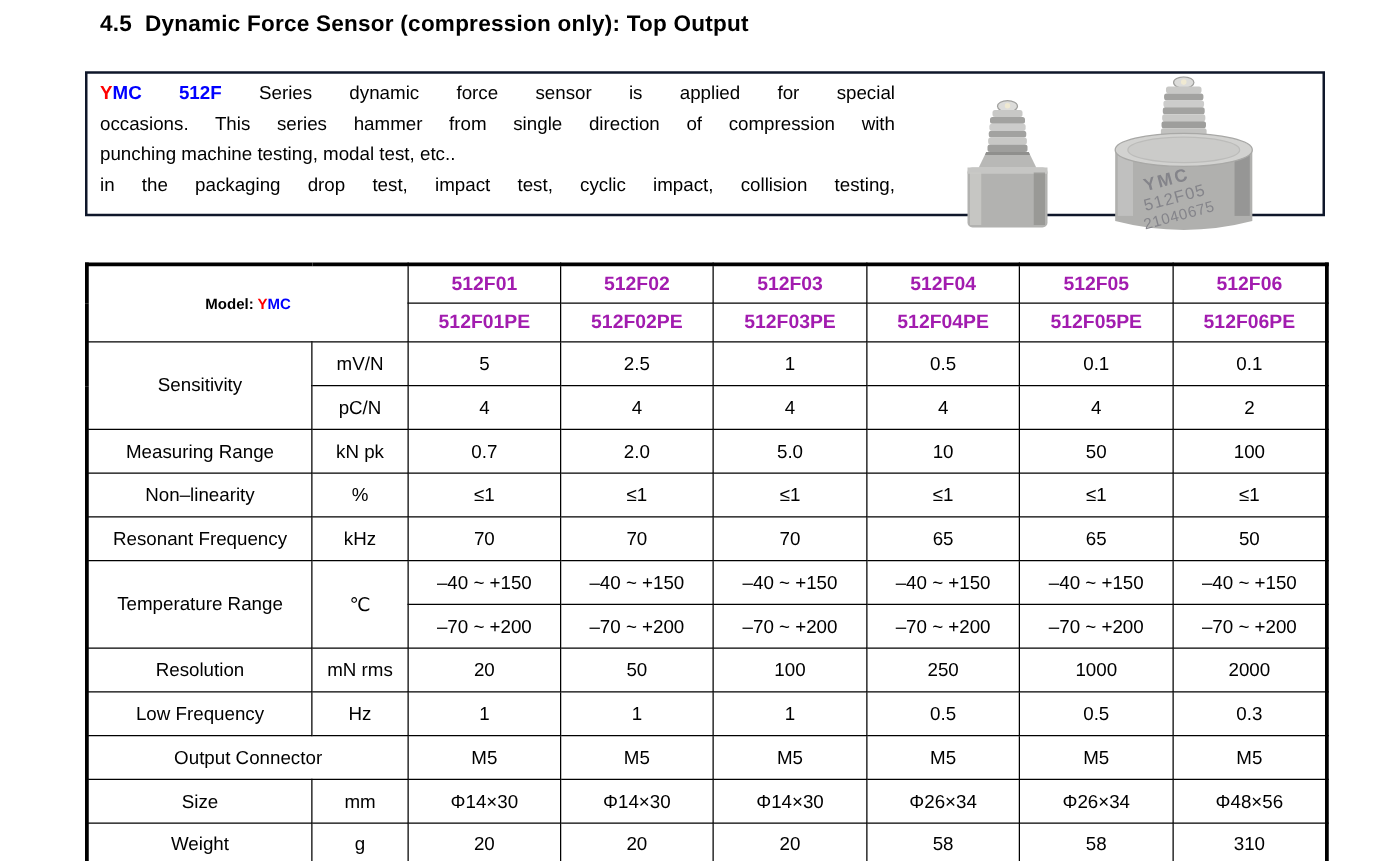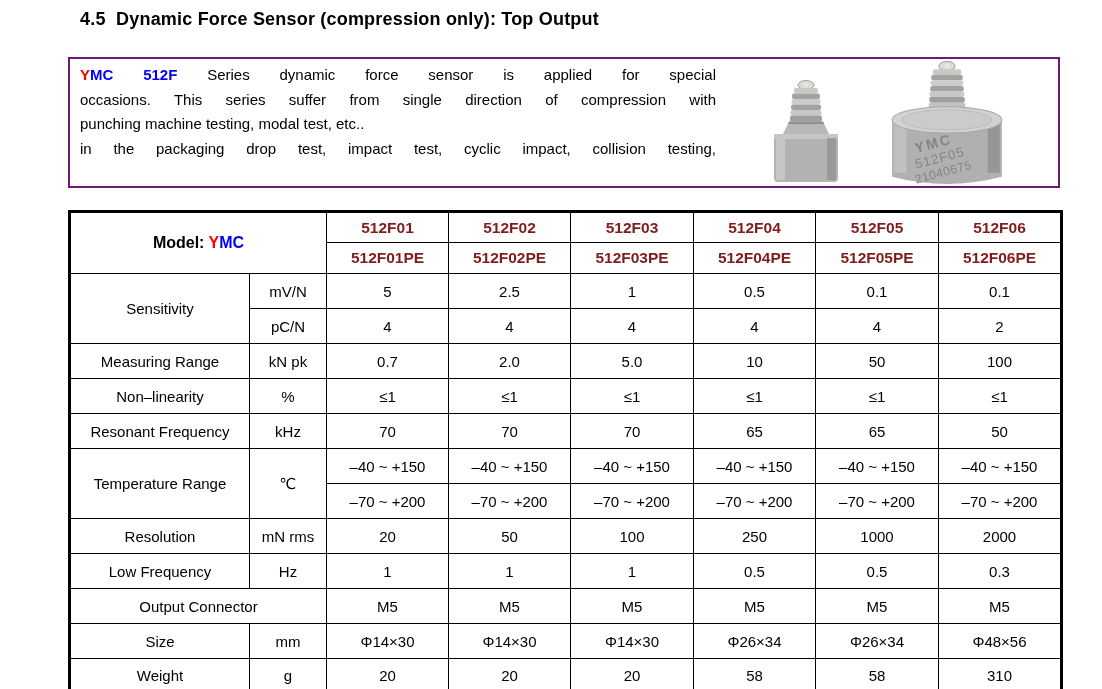--- a/index.html
+++ b/index.html
@@ -8,22 +8,22 @@
     font-family:"Liberation Sans","DejaVu Sans",sans-serif;color:#000;
     overflow:hidden;
   }
   
   #heading{
     position:absolute;left:80px;top:9px;margin:0;
     font-size:18px;font-weight:bold;white-space:pre;letter-spacing:0.2px;text-align:center;
   }
   
   #intro-box{
-    position:absolute;left:68px;top:57px;width:992px;height:131px;
-    border:2px solid #701a75;box-sizing:border-box;
+    position:absolute;left:68px;top:57px;width:992px;height:116px;
+    border:2px solid #0f172a;box-sizing:border-box;
   }
   #intro-text{
     position:absolute;left:10px;top:4px;width:636px;
     font-size:15px;
   }
   .jline{
     height:24.6px;line-height:24.6px;white-space:nowrap;
     text-align:justify;text-align-last:justify;
   }
   .jline.last{text-align-last:left;}
@@ -41,38 +41,38 @@
     border:3px solid #000;
     font-size:15px;
   }
   #spec-table td{
     border:1.5px solid #000;
     text-align:center;vertical-align:middle;
     padding:0 2px;overflow:hidden;
   }
   #spec-table tr.hrow{height:31px;}
   #spec-table tr.brow{height:35px;}
-  td.model-head{font-weight:bold;font-size:16px;}
-  td.model{color:#7f1d1d;font-weight:bold;font-size:15.5px;}
+  td.model-head{font-weight:bold;font-size:12px;}
+  td.model{color:#a21caf;font-weight:bold;font-size:15.5px;}
   td.param{text-align:left;padding-left:10px;border-right:none;}
   td.unit{border-left:none;}
   .brand-y{color:#ff0000;}
   .brand-mc{color:#0000ff;}
 </style>
 </head>
 <body>
 
 <div id="page">
 
   <h1 id="heading">4.5  Dynamic Force Sensor (compression only): Top Output</h1>
 
   <div id="intro-box">
     <div id="intro-text">
         <div class="jline"><span class="run-red">Y</span><span class="run-blue">MC 512F</span><span> Series dynamic force sensor is applied for special</span></div>
-        <div class="jline"><span>occasions. This series suffer from single direction of compression with</span></div>
+        <div class="jline"><span>occasions. This series hammer from single direction of compression with</span></div>
         <div class="jline last"><span>punching machine testing, modal test, etc..</span></div>
         <div class="jline"><span>in the packaging drop test, impact test, cyclic impact, collision testing,</span></div>
       </div>
 
     <svg id="photo-small" class="photo" width="86" height="104" viewBox="0 0 84 104">
       <ellipse cx="42" cy="5" rx="8" ry="4.5" fill="#dcdcda" stroke="#a0a09e" stroke-width="1"></ellipse>
       <circle cx="42" cy="4.6" r="2.2" fill="#efe9d2"></circle>
       <rect x="30" y="8" width="24" height="5.5" rx="2" fill="#c8c8c6"></rect>
       <rect x="28" y="13.5" width="28" height="5.5" rx="2" fill="#a2a2a0"></rect>
       <rect x="27.5" y="19" width="29" height="5.5" rx="2" fill="#cccccb"></rect>

